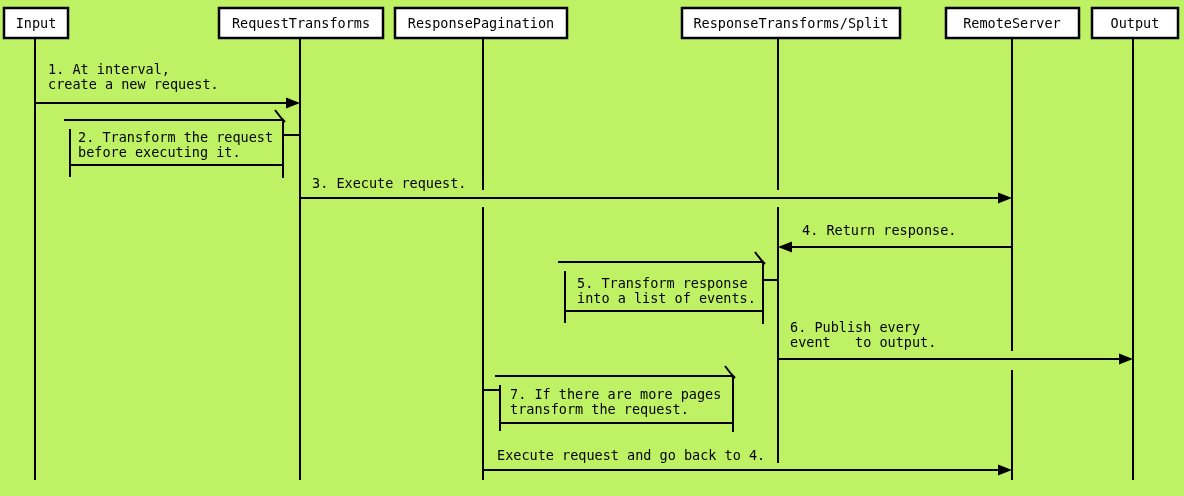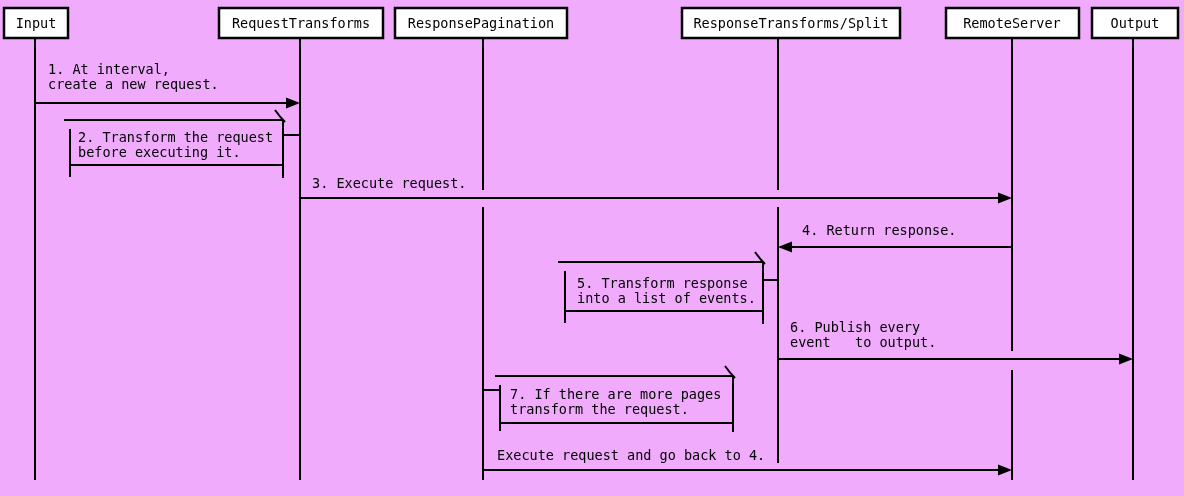--- a/index.html
+++ b/index.html
@@ -3,21 +3,21 @@
 <meta charset="utf-8">
 <style>
   html, body {
     margin: 0;
     padding: 0;
     background: #ffffff;
   }
   .diagram-wrap {
     width: 1184px;
     height: 496px;
-    background: #f0abfc;
+    background: #bef264;
     position: relative;
     overflow: hidden;
   }
   svg {
     display: block;
   }
   svg text {
     font-family: "DejaVu Sans Mono", "Liberation Mono", monospace;
     font-size: 13.5px;
     fill: #000000;

